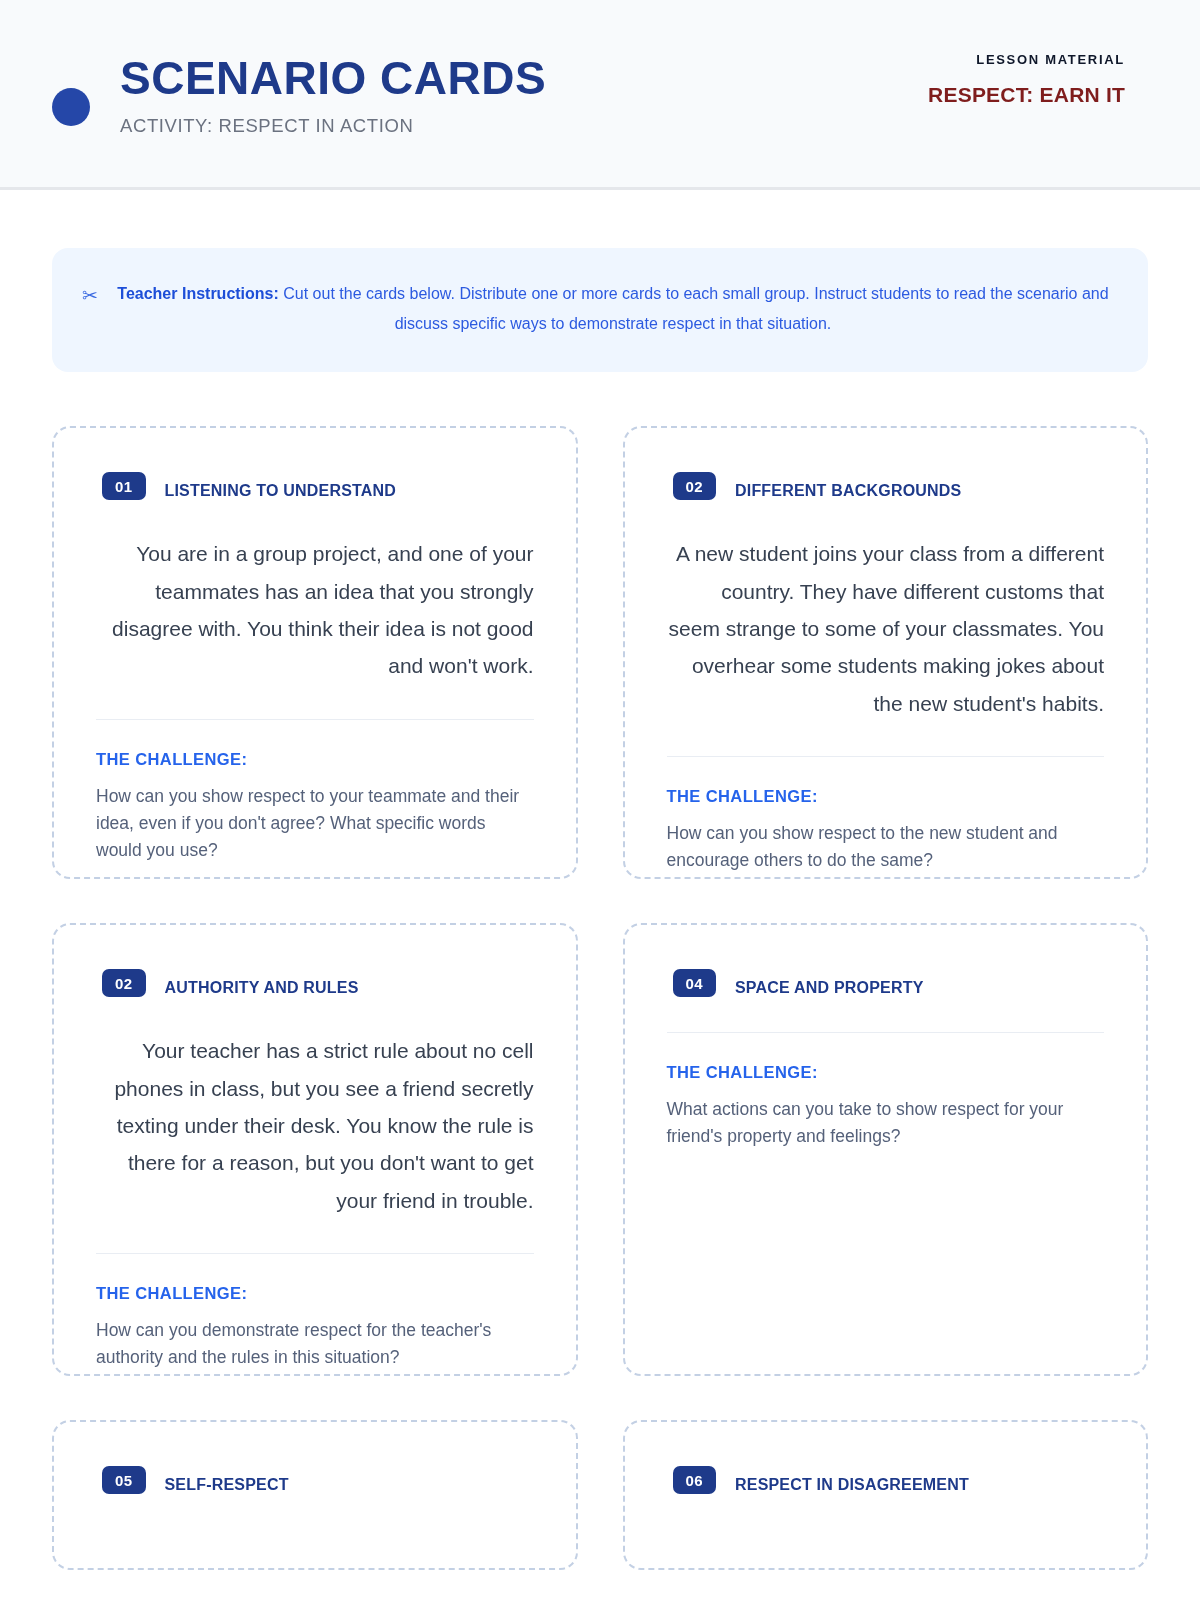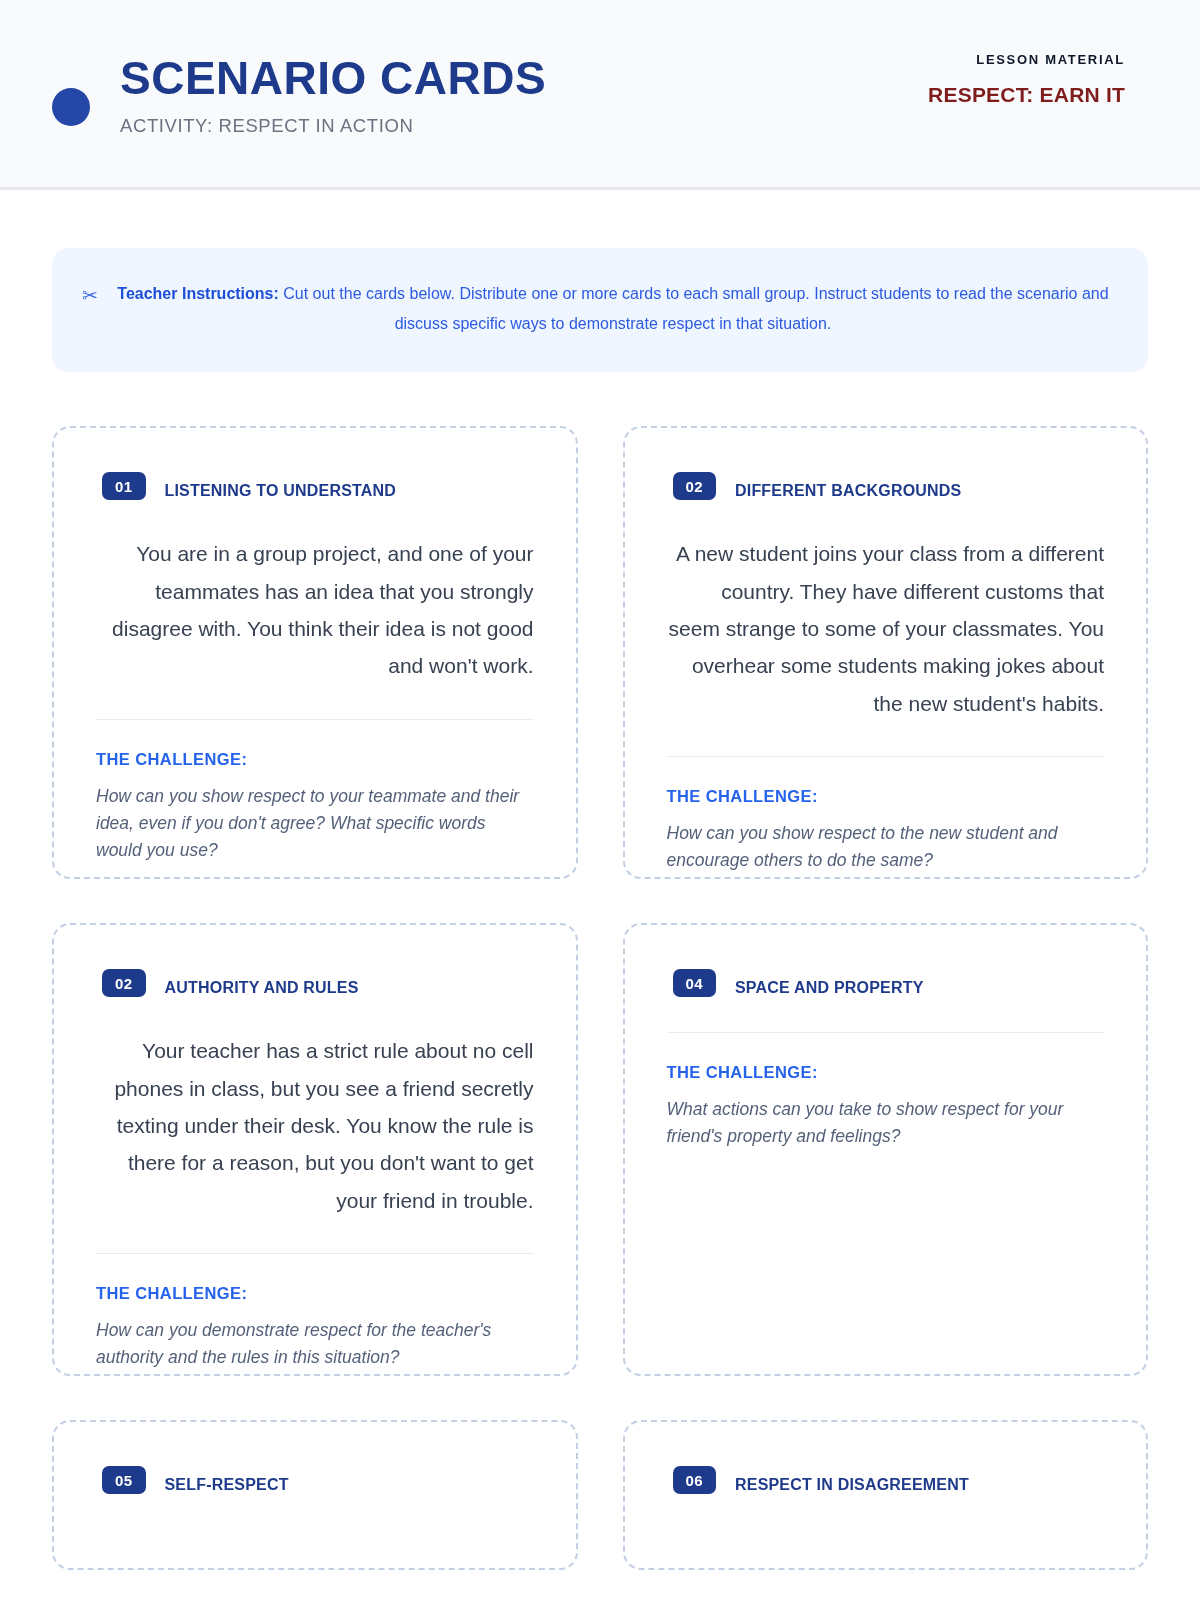--- a/index.html
+++ b/index.html
@@ -152,21 +152,20 @@
   }
   .challenge-label {
     font-size: 16.5px;
     font-weight: bold;
     color: #2563eb;
     letter-spacing: 0.4px;
     margin-bottom: 14px;
   }
   .challenge-text {
     font-size: 17.5px;
-    font-style: italic;
     line-height: 1.55;
     color: #55617a;
   }
 </style>
 </head>
 <body>
 
 <div class="header">
   <div class="header-left">
     <div class="brand-dot"></div>

